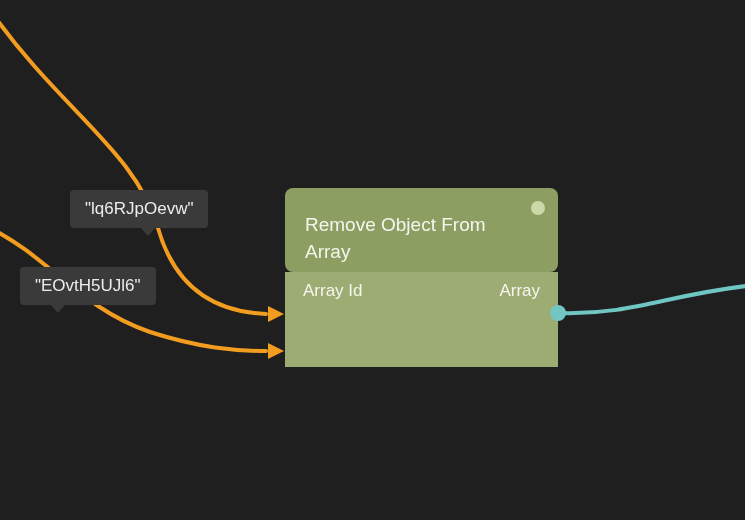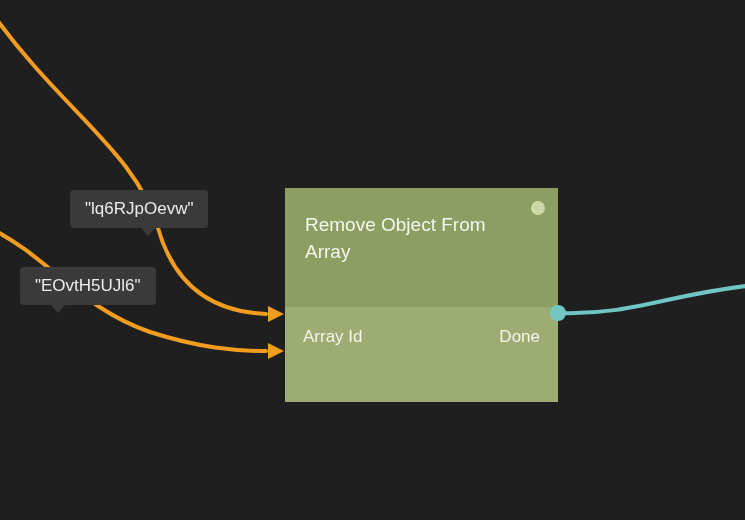--- a/index.html
+++ b/index.html
@@ -56,40 +56,40 @@
   #tooltip-2::after { left: 30px; }
 
   .node {
     position: absolute;
     left: 285px; top: 188px;
     width: 273px; height: 192px;
     color: var(--node-text);
   }
   .node-header {
     position: relative;
-    height: 119px;
+    height: 84px;
     background: var(--node-header);
     padding: 23px 20px 12px 20px;
+    border-radius: 8px;
   }
   .node-title {
     font-size: 19px;
     line-height: 27px;
     max-width: 218px;
   }
   .status-dot {
     position: absolute;
     left: 246px; top: 13px;
     width: 14px; height: 14px;
     border-radius: 50%;
     background: var(--status-dot);
   }
   .node-body {
     height: 95px;
     background: var(--node-body);
-    padding-top: 11px;
   }
   .port-row {
     display: flex;
     align-items: center;
     justify-content: space-between;
     height: 37px;
     padding: 0 18px;
     font-size: 17px;
   }
   .done-port {
@@ -122,19 +122,19 @@
   </div>
 
   <div class="node">
     <div class="node-header">
       <div class="node-title">Remove Object From Array</div>
       <div class="status-dot"></div>
     </div>
     <div class="node-body">
       <div class="port-row">
         <span>Array Id</span>
-        <span>Done</span>
+        <span>Array</span>
       </div>
     </div>
     <div class="done-port"></div>
   </div>
 
 </div>
 
 </body></html>

